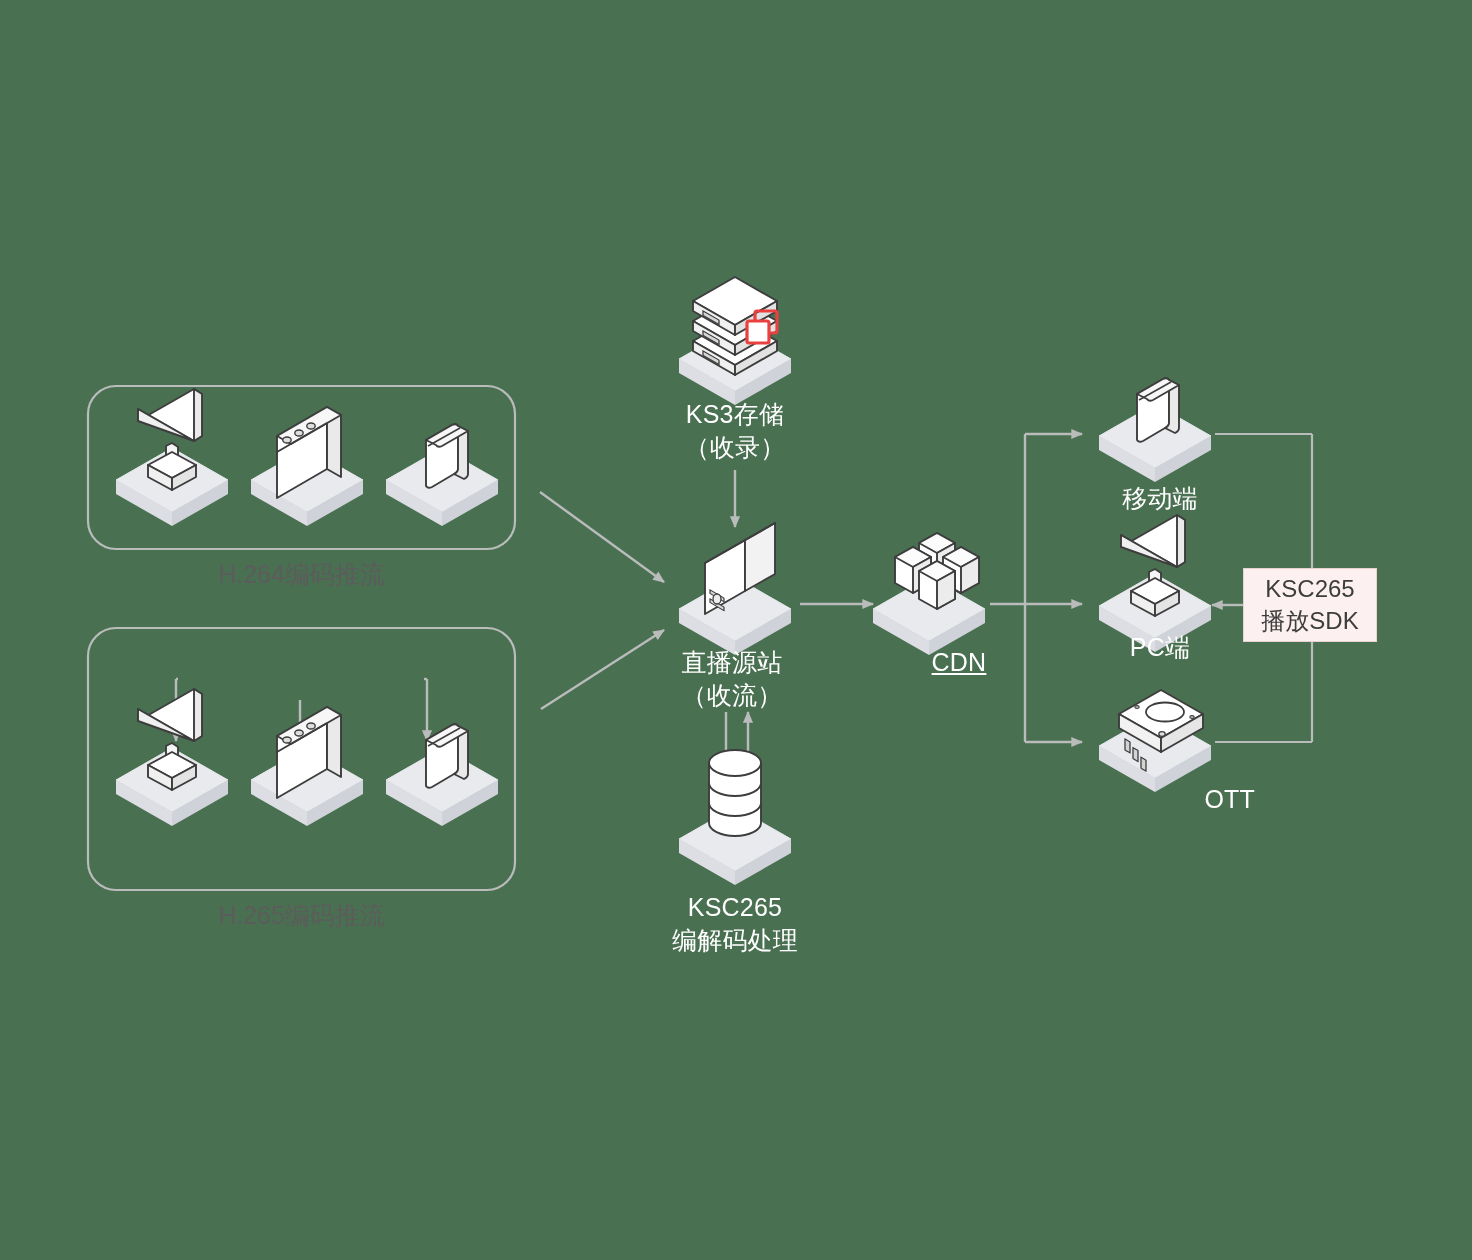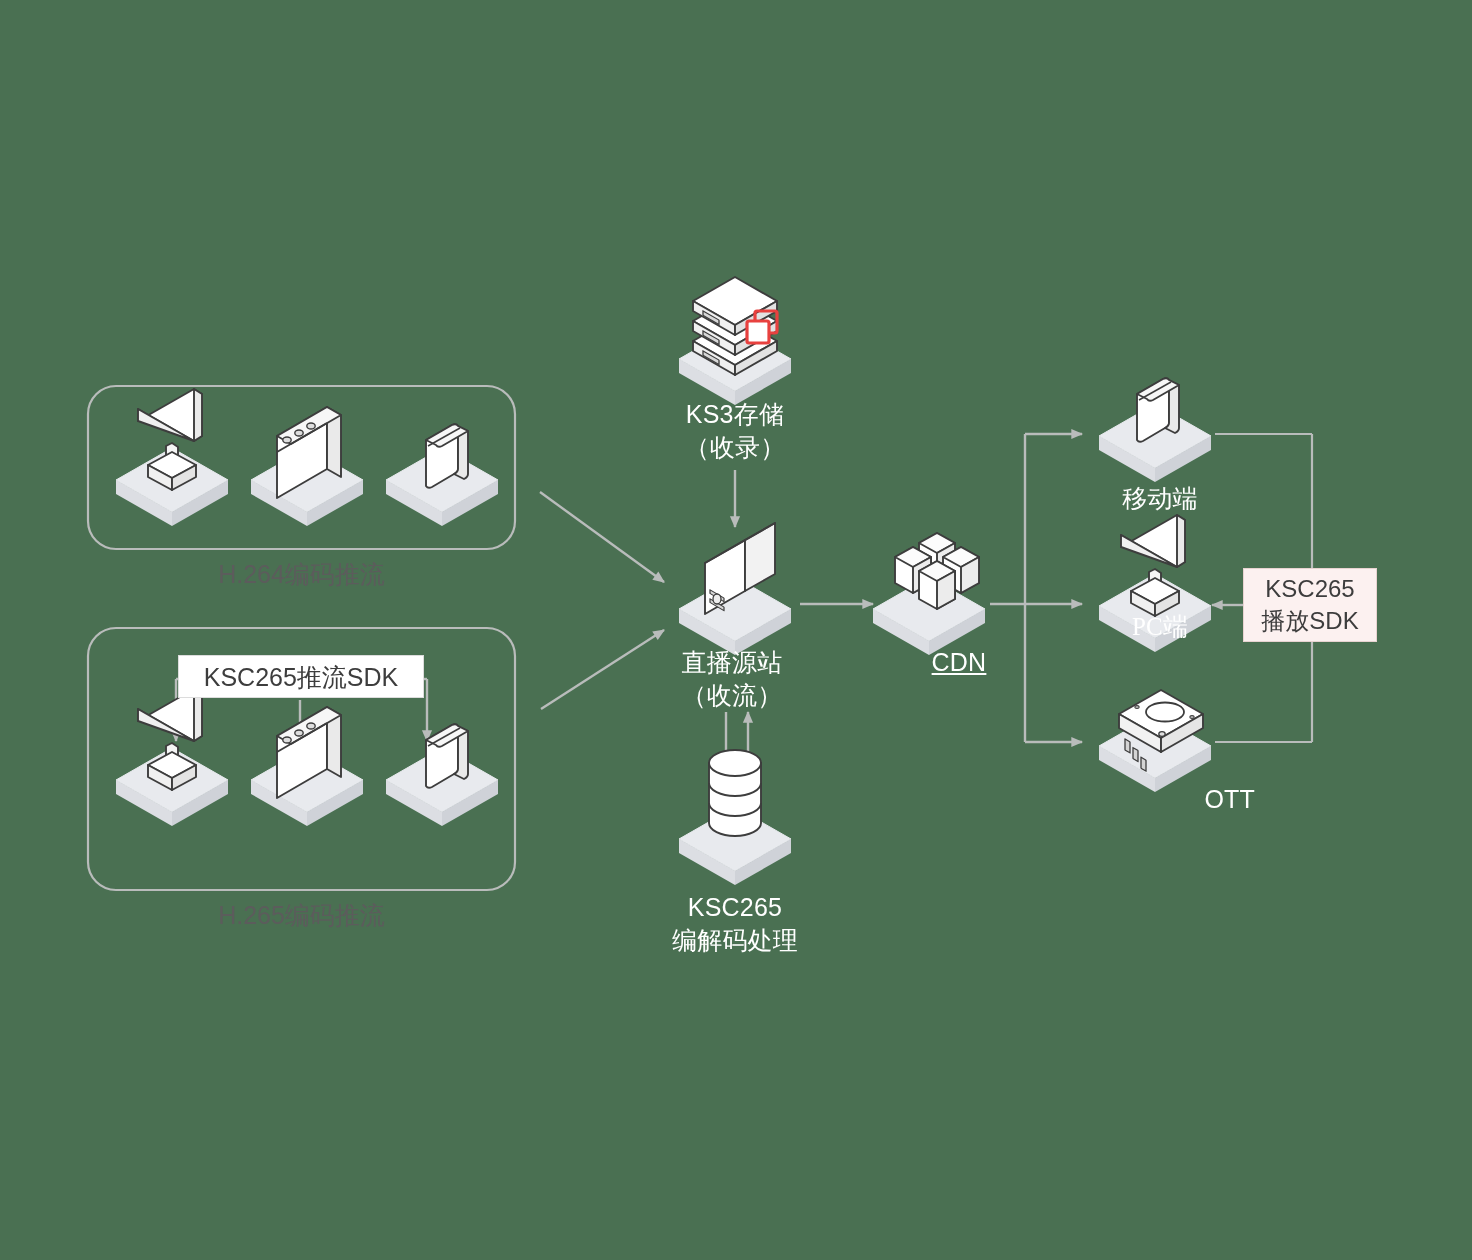--- a/index.html
+++ b/index.html
@@ -304,35 +304,34 @@
       <rect x="42" y="11" width="5" height="11" transform="skewY(30)" fill="#d4d4d4" stroke-width="1.3"></rect>
       <ellipse cx="63" cy="12" rx="3.2" ry="2.4" fill="#e0e0e0" stroke-width="1.3"></ellipse>
     </g>
   </g>
 </svg>
 
 <div class="group-label" style="left:88px; top:558px; width:427px;">H.264编码推流</div>
 
 <div class="group-label" style="left:88px; top:899px; width:427px;">H.265编码推流</div>
 
-<div class="sdk-box" id="push-sdk-box">KSC265推流SDK</div>
 
 <div class="sdk-box" id="play-sdk-box">KSC265
 播放SDK</div>
 
 <div class="node-label" style="left:635px; top:398px; width:200px;">KS3存储
 （收录）</div>
 
 <div class="node-label" style="left:632px; top:646px; width:200px;">直播源站
 （收流）</div>
 
 <div class="node-label" style="left:630px; top:891px; width:210px;">KSC265
 编解码处理</div>
 
 <div class="node-label" style="left:879px; top:646px; width:160px;text-decoration:underline;">CDN</div>
 
 <div class="node-label" style="left:1065px; top:473px; width:190px;margin-top:9px;">移动端</div>
 
-<div class="node-label" style="left:1065px; top:610px; width:190px;font-family:Liberation Serif, serif;">PC端</div>
+<div class="node-label" style="left:1065px; top:631px; width:190px;">PC端</div>
 
 <div class="node-label" style="left:1065px; top:783px; width:190px;text-align:right;">OTT</div>
 
 </div>
 
 </body></html>

